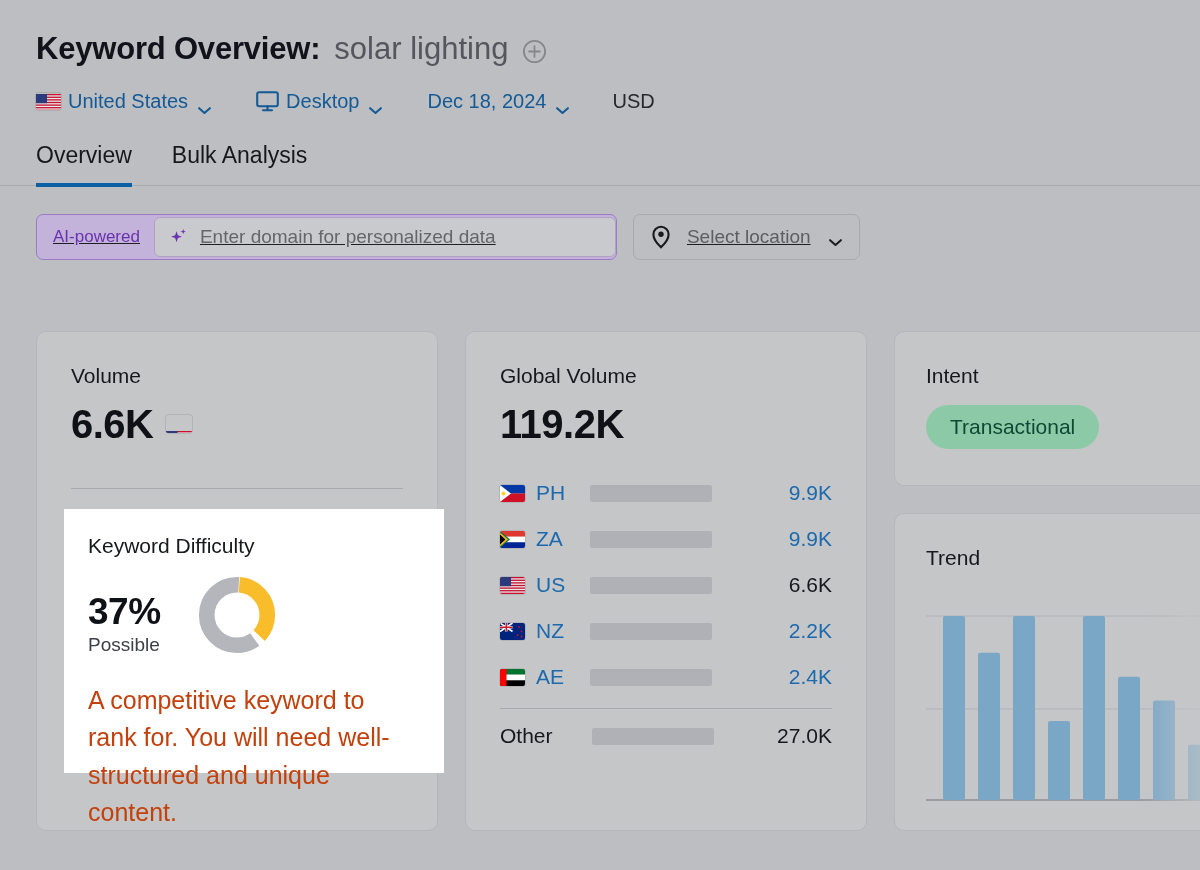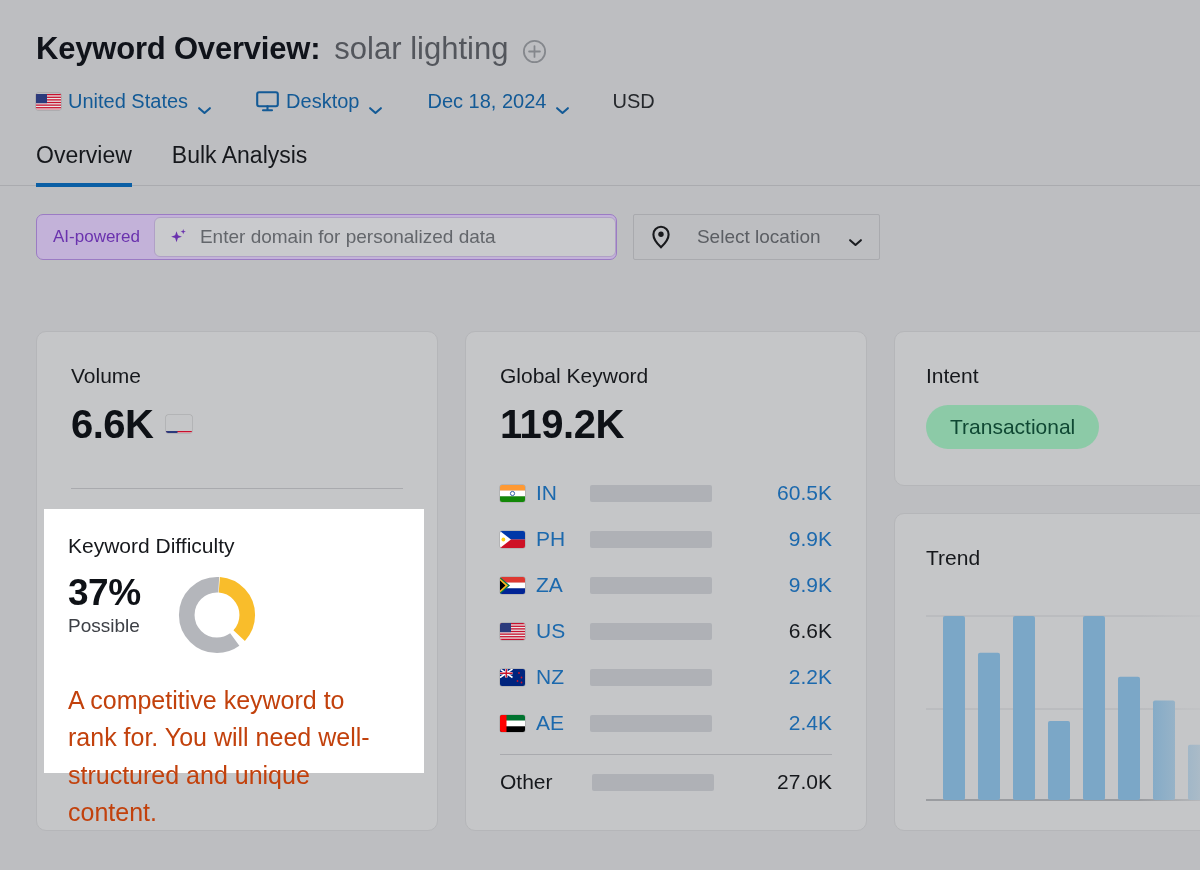--- a/index.html
+++ b/index.html
@@ -102,20 +102,21 @@
     left: 0; right: 0; bottom: -2px;
     height: 4px;
     background: #0b5fa5;
   }
 
   
   .search-row {
     display: flex;
     padding: 28px 0 0 36px;
     gap: 16px;
+    text-decoration: underline;
   }
   .ai-input-group {
     display: flex;
     align-items: center;
     height: 46px;
     background: #c3b2d9;
     border: 1px solid #9b7bc4;
     border-radius: 7px;
     padding-left: 0;
   }
@@ -140,24 +141,24 @@
   }
   .sparkle-ico { width: 22px; height: 22px; flex: none; }
   .domain-placeholder {
     font-size: 19px;
     color: #63666b;
     white-space: nowrap;
   }
   .loc-btn {
     display: flex;
     align-items: center;
-    gap: 25px;
+    gap: 15px;
     height: 46px;
     border: 1px solid #a9aaae;
-    border-radius: 2px;
+    border-radius: 7px;
     padding: 0 16px;
     cursor: pointer;
     background: transparent;
   }
   .pin-ico { width: 22px; height: 24px; flex: none; }
   .loc-label { font-size: 19px; color: #5b5e63; white-space: nowrap; }
 
   
   .cards {
     position: absolute;
@@ -196,30 +197,30 @@
     position: absolute;
     left: 34px; right: 34px;
     top: 156px;
     height: 1px;
     background: #a9aaae;
   }
 
   
   .kd-overlay {
     position: absolute;
-    left: 44px; top: 509px;
+    left: 64px; top: 509px;
     width: 380px; height: 264px;
     background: #ffffff;
     padding: 25px 26px 0 24px;
     z-index: 5;
   }
   .kd-title { font-size: 21px; color: #16181c; }
   .kd-score-row {
     display: flex;
-    align-items: flex-start;
+    align-items: flex-end;
     gap: 35px;
     margin-top: 16px;
   }
   .kd-pct {
     font-size: 37px;
     font-weight: bold;
     color: #0e1116;
     line-height: 1.05;
     letter-spacing: -0.5px;
   }
@@ -441,39 +442,26 @@
           </g>
           <rect width="11.5" height="9.7" fill="#2b3a7c"></rect>
         </svg>
       </span>
     </div>
     <div class="vol-divider"></div>
   </div>
 
   <div class="card card-global">
     <div class="gv-head">
-      <div class="card-title">Global Keyword</div>
+      <div class="card-title">Global Volume</div>
       <div class="big-num">119.2K</div>
     </div>
 
     <div class="gv-list">
 
-      <div class="gv-row">
-        <span class="flag">
-          <svg viewBox="0 0 25 17" width="25" height="17">
-            <rect width="25" height="5.67" fill="#ff9933"></rect>
-              <rect y="5.67" width="25" height="5.67" fill="#fff"></rect>
-            <rect y="11.33" width="25" height="5.67" fill="#138808"></rect>
-            <circle cx="12.5" cy="8.5" r="2.1" fill="none" stroke="#0a3d91" stroke-width="0.8"></circle>
-          </svg>
-        </span>
-        <span class="gv-code">IN</span>
-        <span class="gv-track"><span class="gv-fill" style="width:50%"></span></span>
-        <span class="gv-val">60.5K</span>
-      </div>
 
       <div class="gv-row">
         <span class="flag">
           <svg viewBox="0 0 25 17" width="25" height="17">
             <rect width="25" height="8.5" fill="#0038a8"></rect>
               <rect y="8.5" width="25" height="8.5" fill="#ce1126"></rect>
             <path d="M0 0L11 8.5 0 17z" fill="#fff"></path>
             <circle cx="3.4" cy="8.5" r="1.9" fill="#fcd116"></circle>
           </svg>
         </span>

